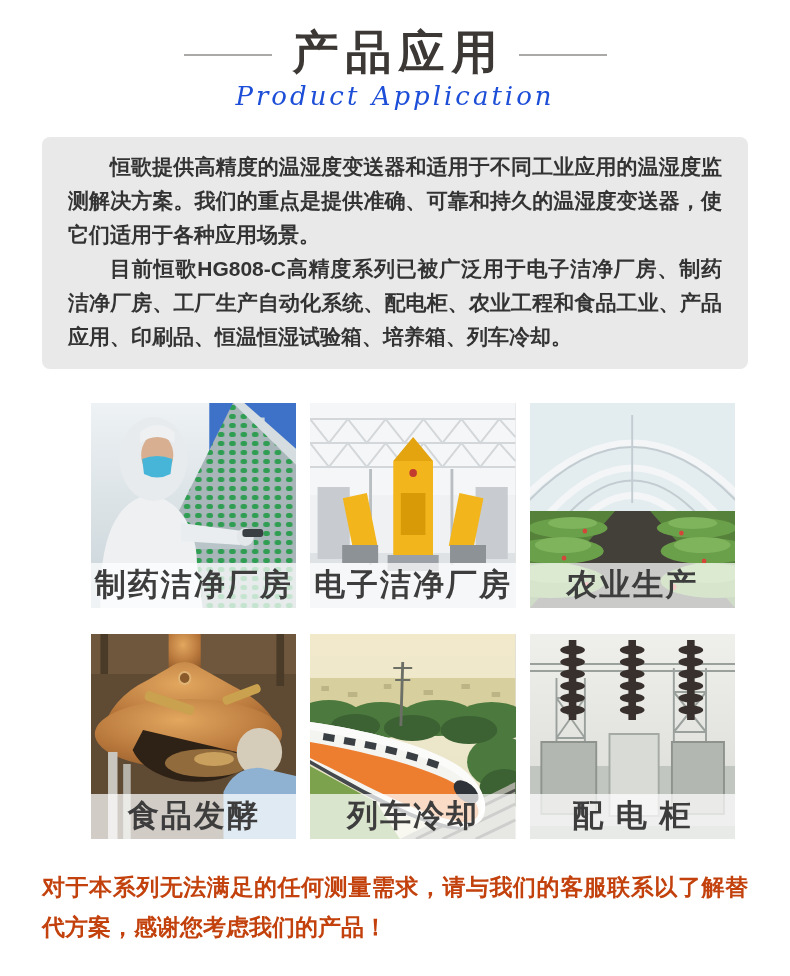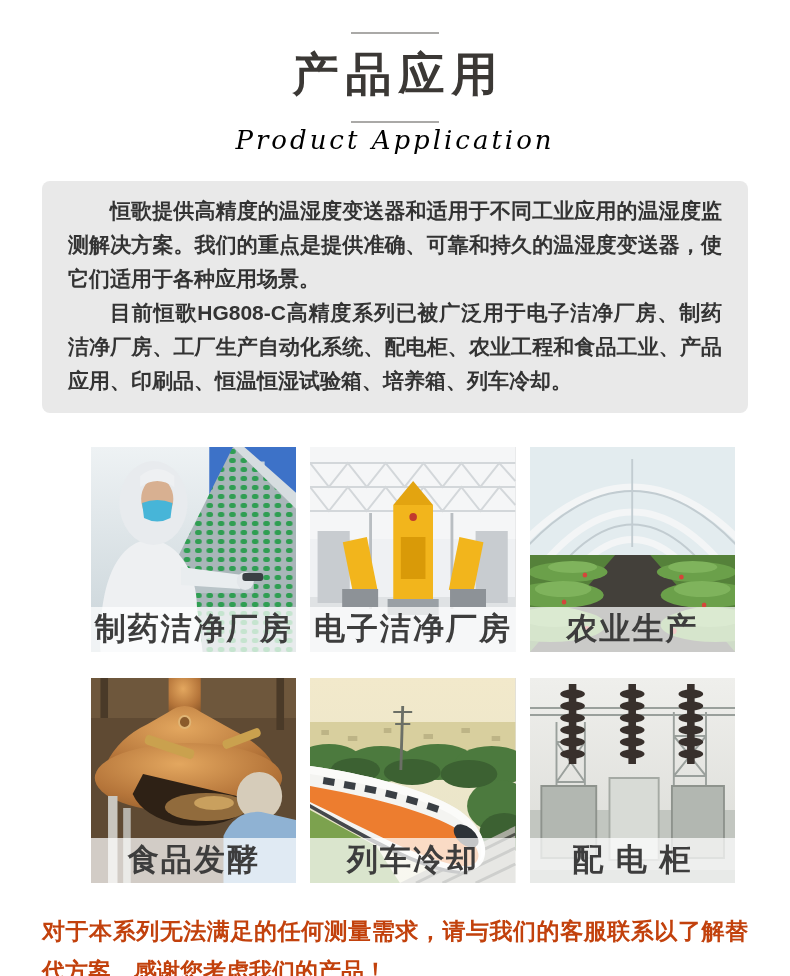--- a/index.html
+++ b/index.html
@@ -2,29 +2,29 @@
 <html><head>
 <meta charset="utf-8">
 <style>
   * { box-sizing: border-box; }
   html, body { margin: 0; padding: 0; background: #ffffff; }
   body {
     width: 790px; height: 976px; margin: 0 auto; overflow: hidden;
     font-family: "Liberation Sans", sans-serif; color: #333;
   }
   
-  .title-row { display: flex; align-items: center; justify-content: center; gap: 14px; padding-top: 26px; flex-direction: column; }
+  .title-row { display: flex; align-items: center; justify-content: center; gap: 14px; padding-top: 26px; }
   .hline { width: 88px; height: 2px; background: #aaa9a7; margin-top: 6px; }
   .page-title {
     margin: 0; font-size: 46px; font-weight: bold; color: #3b3835;
     letter-spacing: 7px; text-indent: 7px; line-height: 1.15;
   }
   .page-subtitle {
     text-align: center; font-family: "DejaVu Serif", serif; font-style: italic;
-    font-size: 26px; color: #000000; letter-spacing: 3px; margin-top: 2px;
+    font-size: 26px; color: #1d4ed8; letter-spacing: 3px; margin-top: 2px;
   }
   
   .intro-box {
     margin: 26px 42px 0; background: #e9e9e9; border-radius: 8px;
     padding: 13px 26px 15px;
   }
   .intro-box p {
     margin: 0; text-indent: 2em; font-size: 21px; line-height: 34px;
     color: #333; font-weight: 600; text-align: justify;
   }

